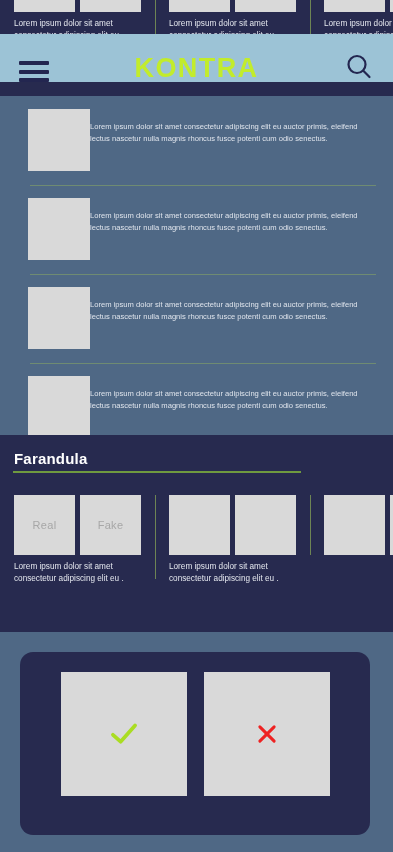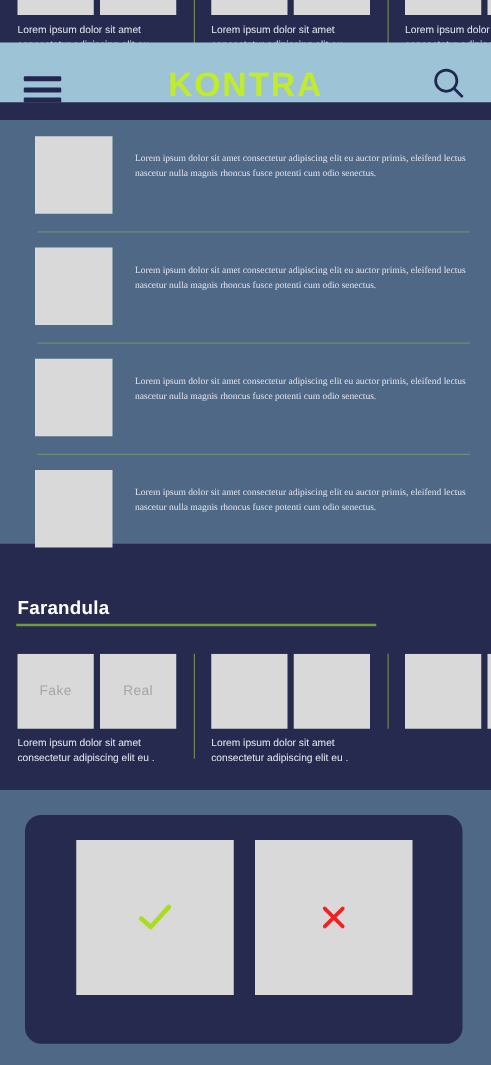--- a/index.html
+++ b/index.html
@@ -137,43 +137,40 @@
     padding: 0 17px 0 28px;
     height: 64px;
   }
   .li-thumb {
     flex: 0 0 auto;
     width: 62px;
     height: 62px;
     background: #d9d9d9;
   }
   .li-text {
-    margin-left: 18px;
     font-size: 7.6px;
     line-height: 1.62;
     color: #dfe4ec;
     padding-top: 12px;
-    font-family: Liberation Serif, serif;
   }
   .li-divider {
     height: 1px;
     background: #6f8b72;
     margin: 12px 17px 12px 30px;
   }
 
   
   .farandula {
     position: absolute;
     left: 0;
     top: 435px;
     width: 100%;
     height: 197px;
     background: #272a4f;
     padding-top: 15px;
-    margin-top: 28px;
   }
   .section-title {
     font-size: 15px;
     font-weight: bold;
     color: #ffffff;
     padding-left: 14px;
     letter-spacing: .2px;
   }
   .section-rule {
     height: 2px;
@@ -299,22 +296,22 @@
   </div>
 
   <div class="farandula">
     <div class="section-title">Farandula</div>
     <div class="section-rule"></div>
 
     <div class="carousel">
 
       <div class="car-group">
         <div class="car-thumbs">
+          <div class="car-thumb">Real</div>
           <div class="car-thumb">Fake</div>
-          <div class="car-thumb">Real</div>
         </div>
         <div class="car-caption">Lorem ipsum dolor sit amet consectetur adipiscing elit eu .</div>
       </div>
 
       <div class="car-group">
         <div class="car-thumbs">
           <div class="car-thumb"></div>
           <div class="car-thumb"></div>
         </div>
         <div class="car-caption">Lorem ipsum dolor sit amet consectetur adipiscing elit eu .</div>

